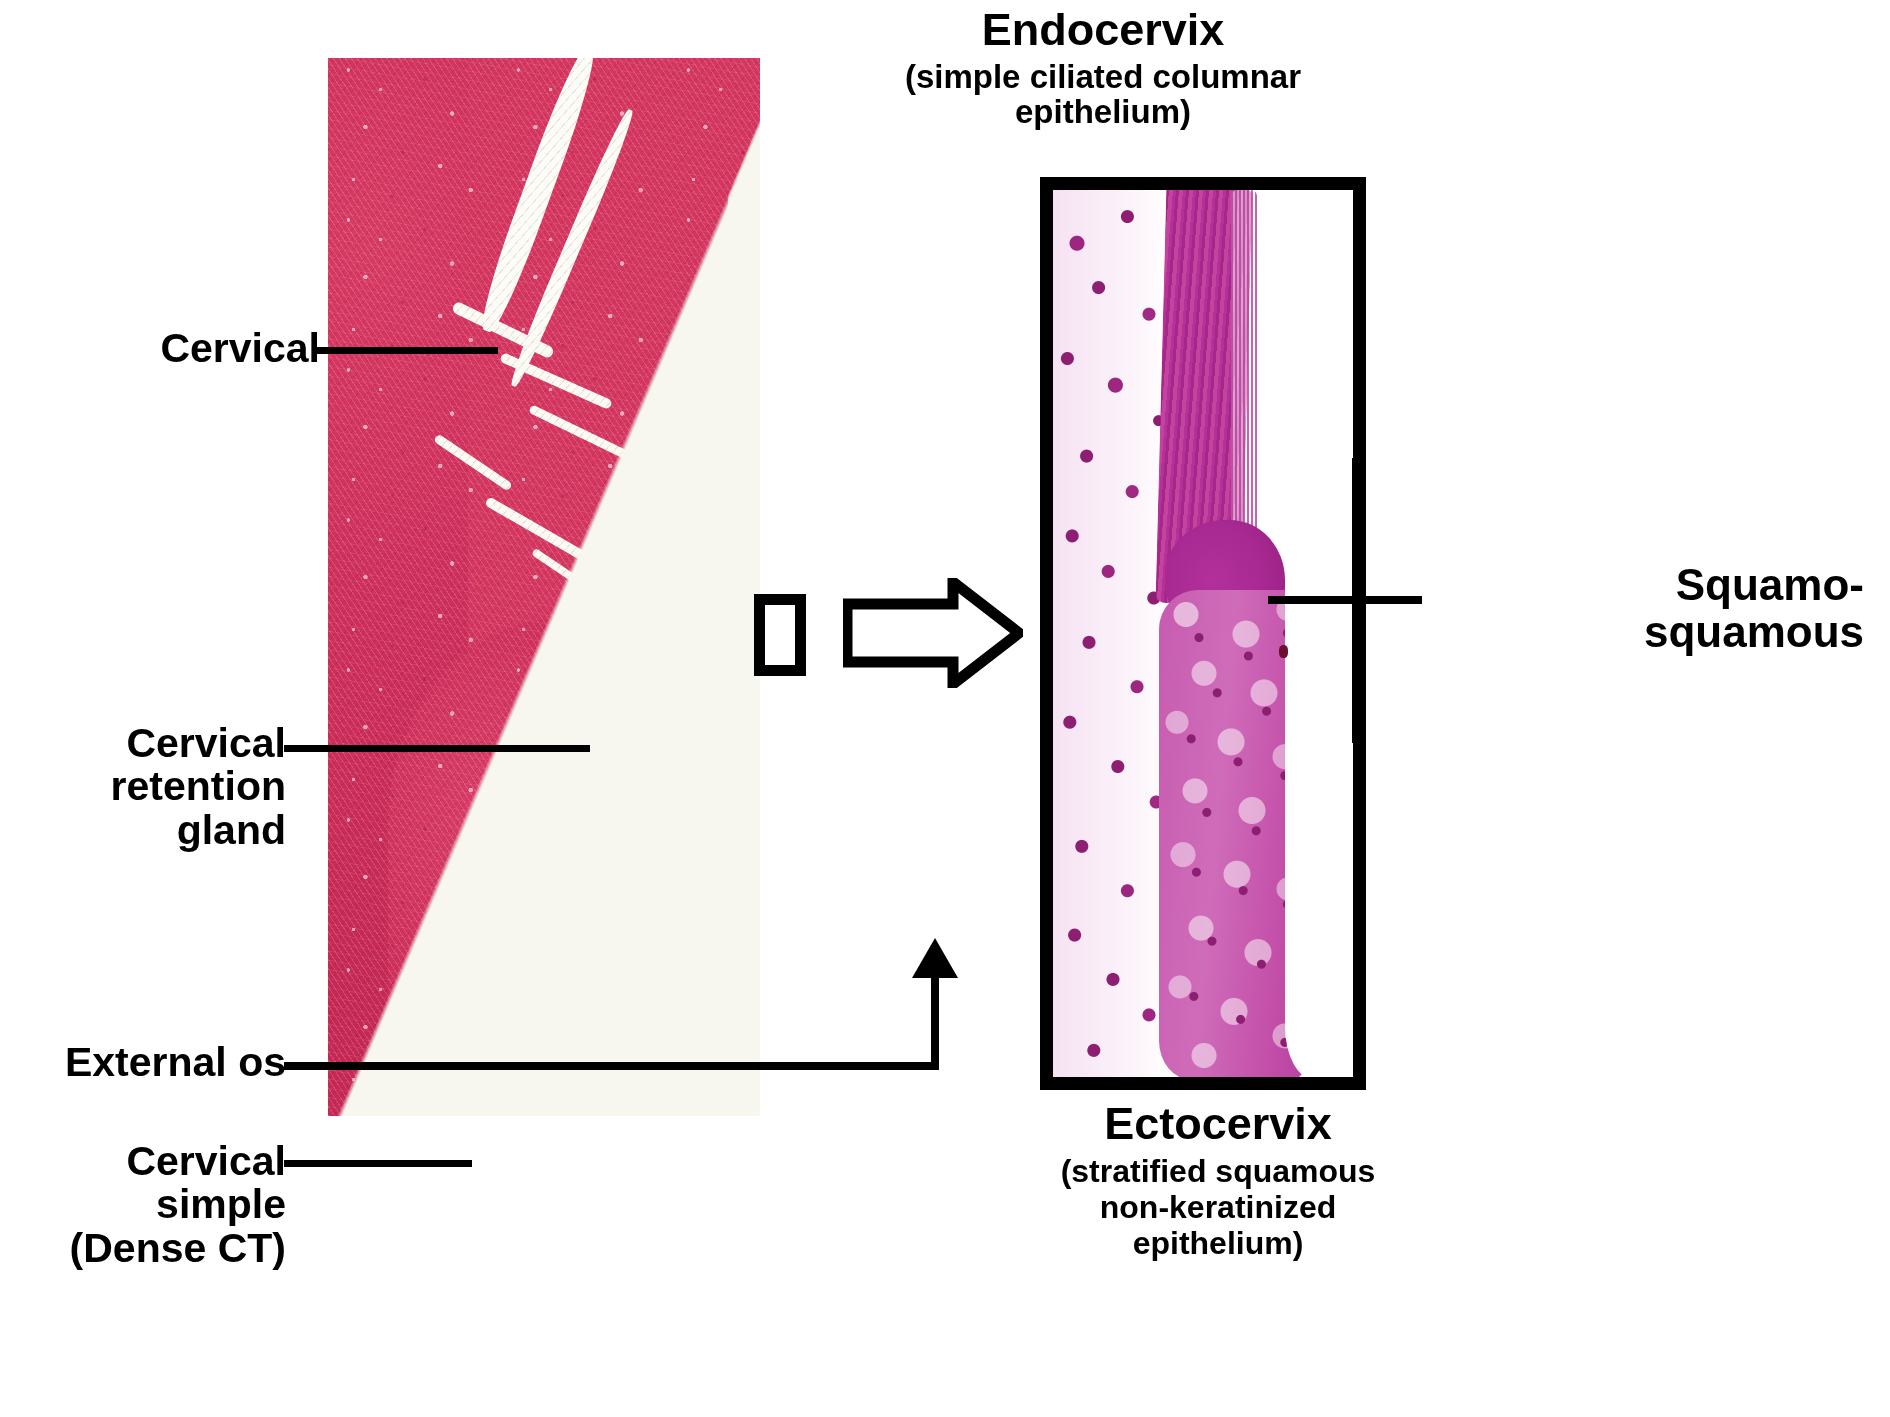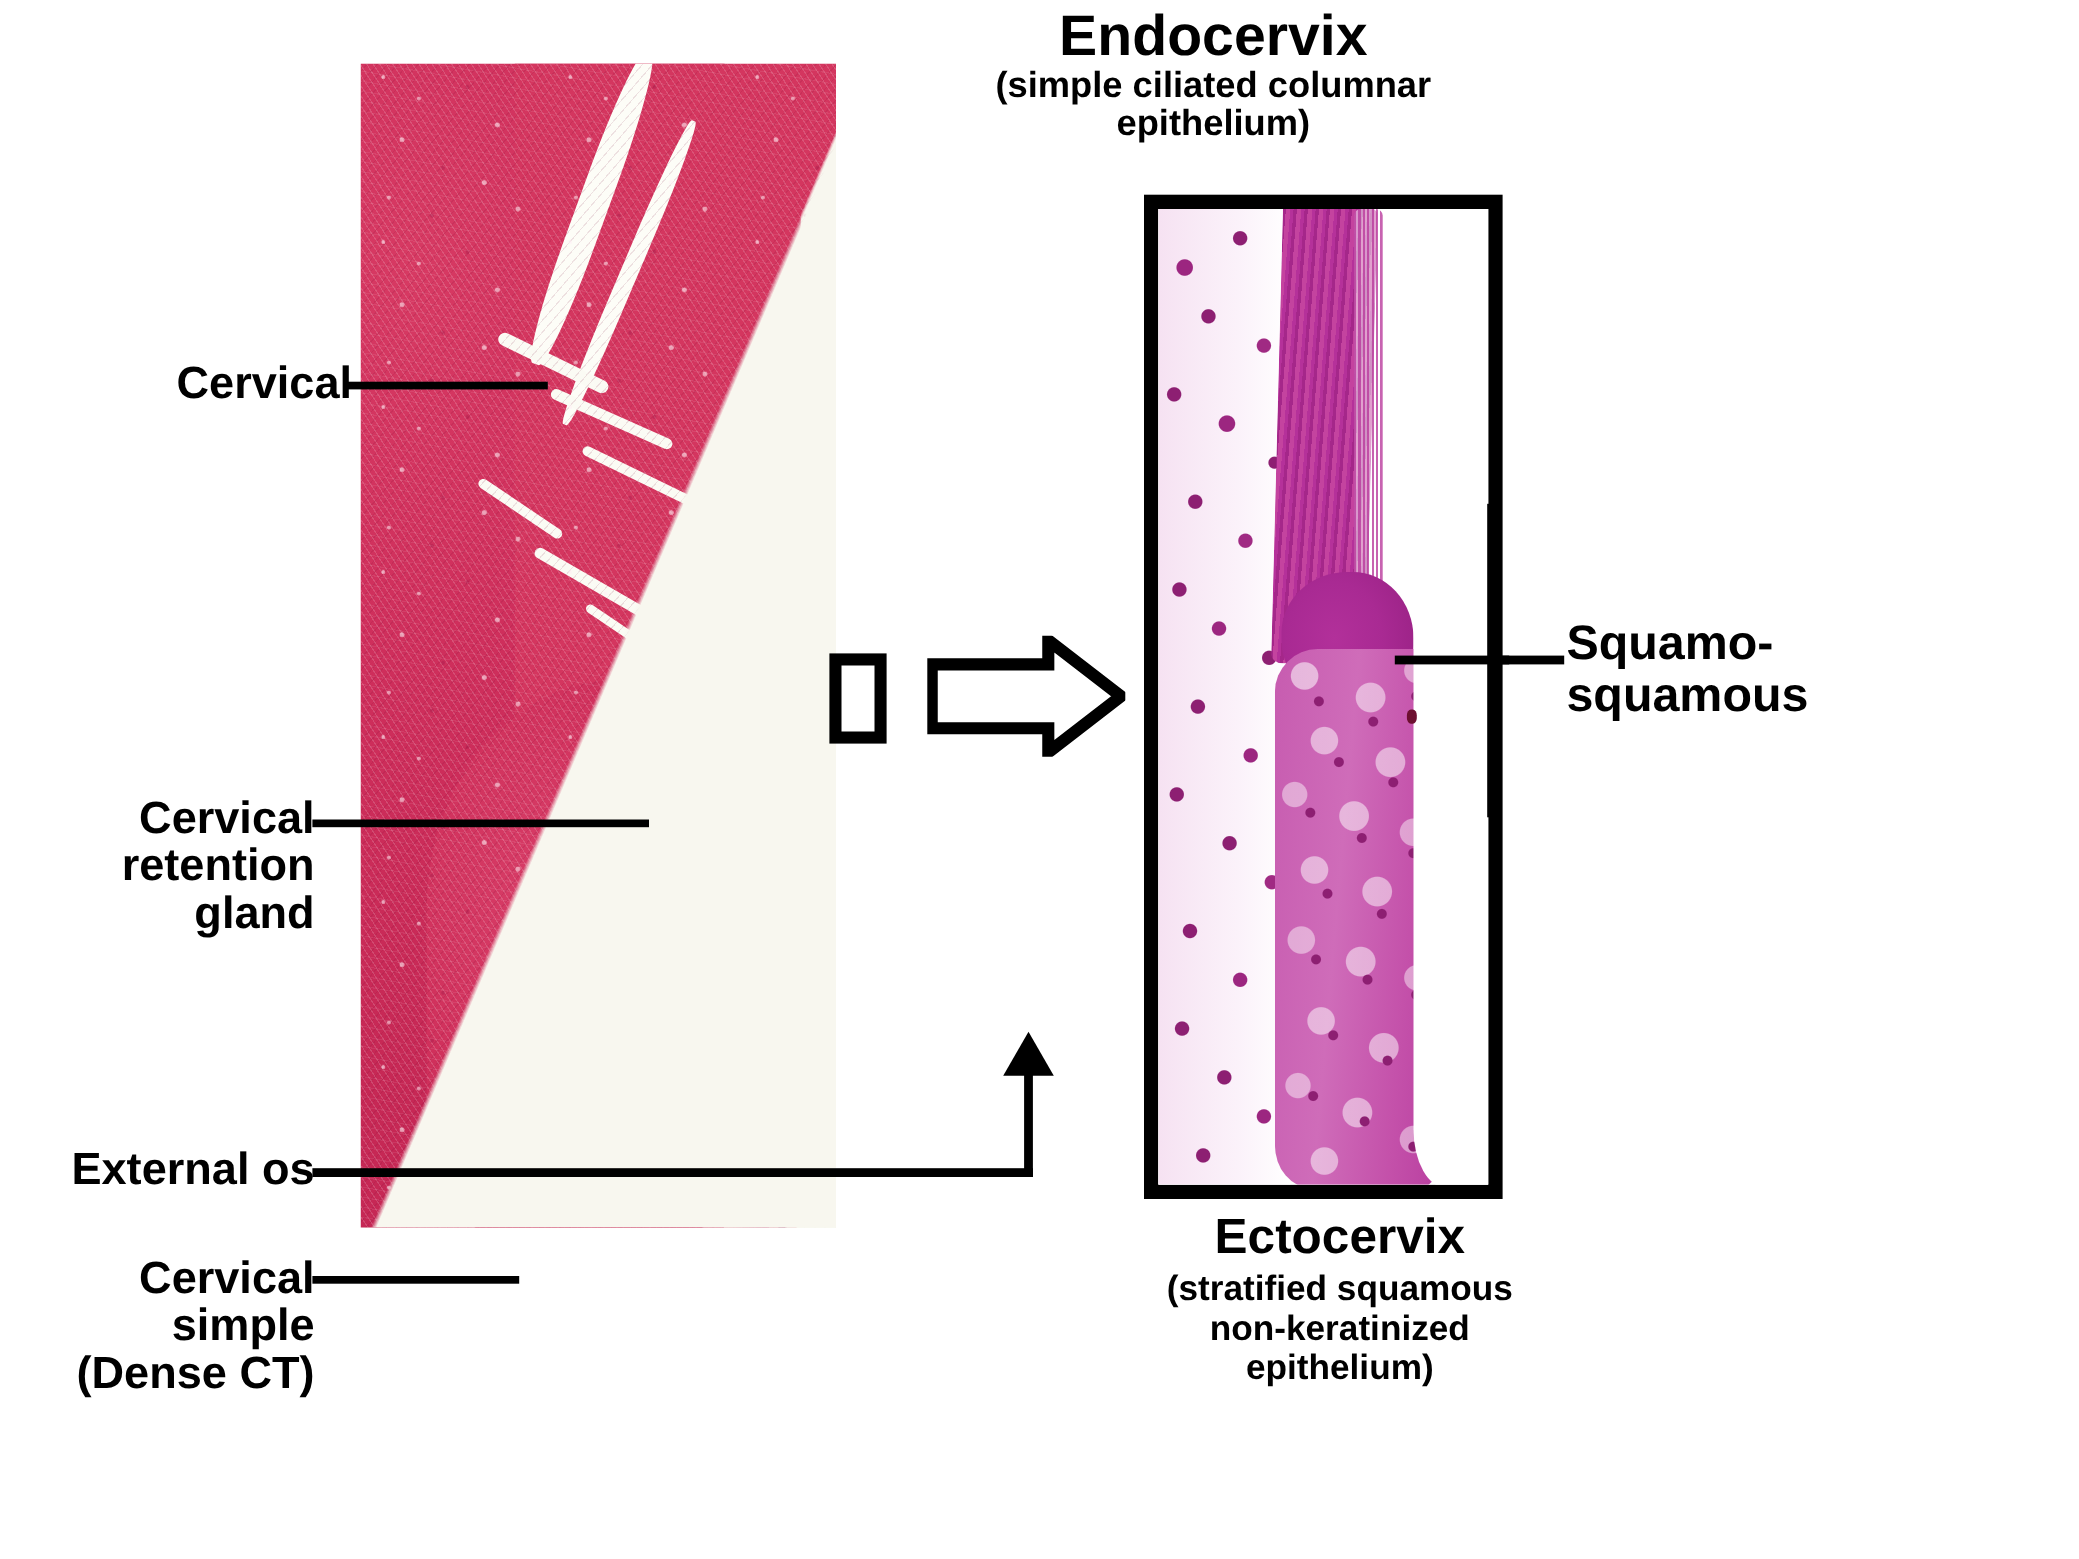--- a/index.html
+++ b/index.html
@@ -2,21 +2,21 @@
 <html><head>
 <meta charset="utf-8">
 <style>
   html,body{margin:0;padding:0;background:#ffffff;}
   body{width:1890px;height:1417px;font-family:"Liberation Sans",sans-serif;}
   #stage{position:relative;width:1890px;height:1417px;overflow:hidden;background:#fff;}
 
   .lbl{position:absolute;color:#000;font-weight:bold;line-height:1.06;}
   .lbl.r{text-align:right;}
   .lbl.c{text-align:center;}
-  .lbl.l{text-align:left;}
+  .lbl.l{text-align:right;}
 
   .leader{position:absolute;background:#000;}
 
   
   #slide{position:absolute;left:328px;top:58px;width:432px;height:1058px;background:#f7f6ee;overflow:hidden;}
   #slide .tissue{position:absolute;inset:0;}
 
   .blob{position:absolute;border-radius:50%;}
 
   
@@ -49,21 +49,21 @@
   
   #bigArrow{position:absolute;left:843px;top:578px;width:180px;height:110px;}
 
   .osarrow{position:absolute;background:#000;}
 </style>
 </head>
 <body>
 
 <div id="stage">
 
-  <div class="lbl c" style="left:768px;top:6px;width:670px;font-size:52px;">
+  <div class="lbl c" style="left:768px;top:6px;width:670px;font-size:45px;">
     <div>Endocervix</div>
   </div>
   <div class="lbl c" style="left:768px;top:60px;width:670px;font-size:33px;">
     <div>(simple ciliated columnar</div>
     <div>epithelium)</div>
   </div>
 
   <div id="slide">
     <div class="tissue">
 

